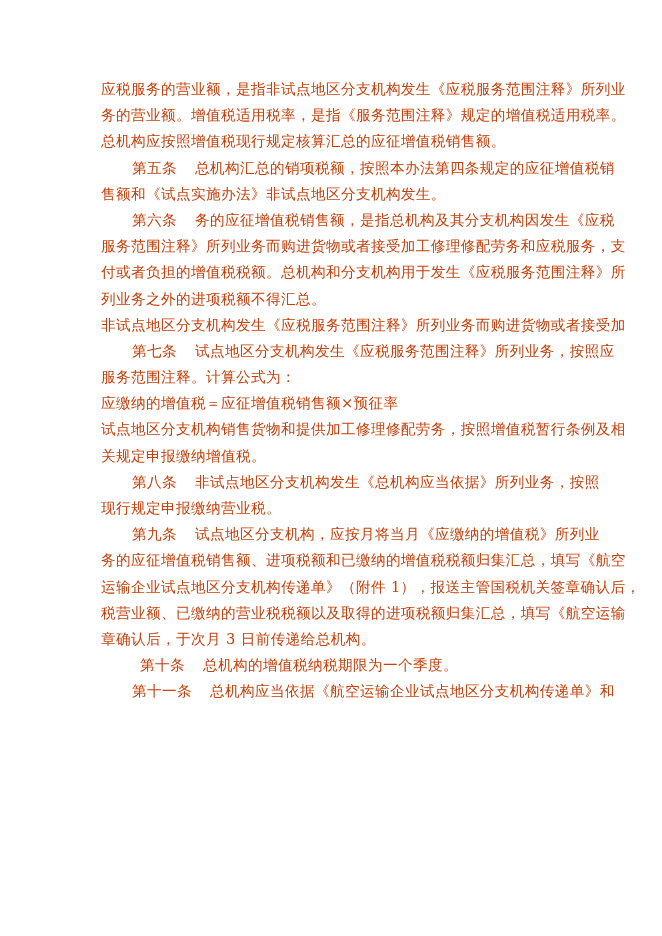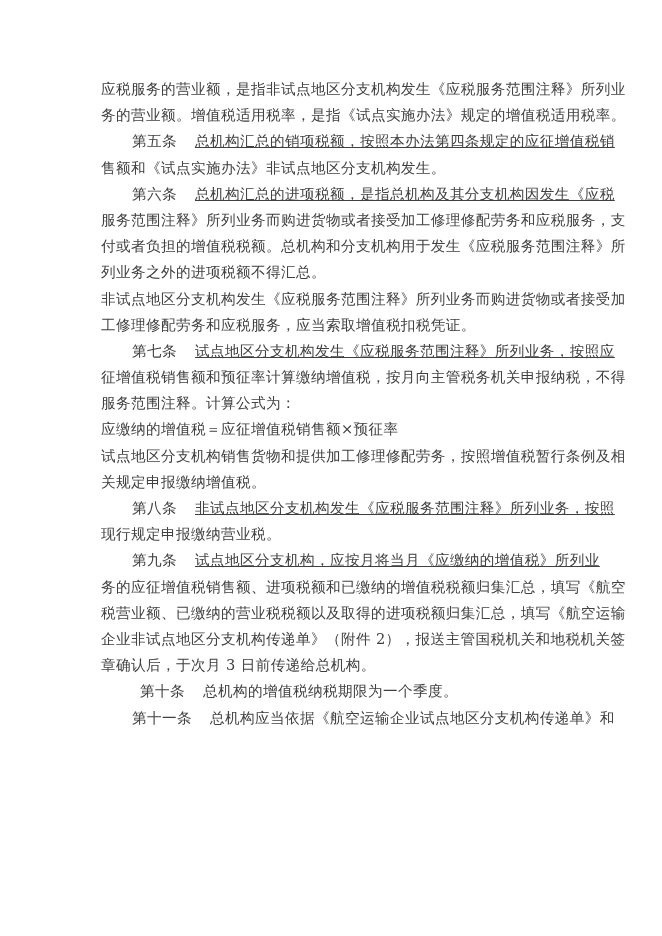--- a/index.html
+++ b/index.html
@@ -3,53 +3,52 @@
 <meta charset="utf-8">
 <style>
   html, body { margin: 0; padding: 0; background: #ffffff; }
   body { width: 662px; height: 936px; position: relative; overflow: hidden; }
   .page {
     position: absolute; left: 0; top: 0; width: 662px; height: 936px; background: #ffffff;
   }
   .text-block {
     position: absolute; left: 101px; top: 76px; width: 470px;
     font-family: "DejaVu Serif", "Liberation Serif", serif;
-    font-size: 14.6px; line-height: 26.2px; color: #404040;
+    font-size: 14.6px; line-height: 26.2px; color: #c2410c;
     letter-spacing: 0.4px;
   }
   .line { white-space: nowrap; height: 26.2px; }
-  .indent { padding-left: 31px; text-decoration: underline; }
+  .indent { padding-left: 31px; }
   .indent2 { padding-left: 39px; }
   .indent3 { padding-left: 31px; text-align: center; }
   .art { display: inline-block; margin-right: 18px; }
 </style>
 </head>
 <body>
 
 <div class="page">
   <div class="text-block">
     <div class="line">应税服务的营业额，是指非试点地区分支机构发生《应税服务范围注释》所列业</div>
-    <div class="line">务的营业额。增值税适用税率，是指《试点实施办法》规定的增值税适用税率。</div>
+    <div class="line">务的营业额。增值税适用税率，是指《服务范围注释》规定的增值税适用税率。</div>
+    <div class="line">总机构应按照增值税现行规定核算汇总的应征增值税销售额。</div>
     <div class="line indent"><span class="art">第五条</span><span>总机构汇总的销项税额，按照本办法第四条规定的应征增值税销</span></div>
     <div class="line">售额和《试点实施办法》非试点地区分支机构发生。</div>
-    <div class="line indent"><span class="art">第六条</span><span>总机构汇总的进项税额，是指总机构及其分支机构因发生《应税</span></div>
+    <div class="line indent"><span class="art">第六条</span><span>务的应征增值税销售额，是指总机构及其分支机构因发生《应税</span></div>
     <div class="line">服务范围注释》所列业务而购进货物或者接受加工修理修配劳务和应税服务，支</div>
     <div class="line">付或者负担的增值税税额。总机构和分支机构用于发生《应税服务范围注释》所</div>
     <div class="line">列业务之外的进项税额不得汇总。</div>
     <div class="line">非试点地区分支机构发生《应税服务范围注释》所列业务而购进货物或者接受加</div>
-    <div class="line">工修理修配劳务和应税服务，应当索取增值税扣税凭证。</div>
     <div class="line indent"><span class="art">第七条</span><span>试点地区分支机构发生《应税服务范围注释》所列业务，按照应</span></div>
-    <div class="line">征增值税销售额和预征率计算缴纳增值税，按月向主管税务机关申报纳税，不得</div>
     <div class="line">服务范围注释。计算公式为：</div>
     <div class="line">应缴纳的增值税＝应征增值税销售额×预征率</div>
     <div class="line">试点地区分支机构销售货物和提供加工修理修配劳务，按照增值税暂行条例及相</div>
     <div class="line">关规定申报缴纳增值税。</div>
-    <div class="line indent"><span class="art">第八条</span><span>非试点地区分支机构发生《应税服务范围注释》所列业务，按照</span></div>
+    <div class="line indent"><span class="art">第八条</span><span>非试点地区分支机构发生《总机构应当依据》所列业务，按照</span></div>
     <div class="line">现行规定申报缴纳营业税。</div>
     <div class="line indent"><span class="art">第九条</span><span>试点地区分支机构，应按月将当月《应缴纳的增值税》所列业</span></div>
     <div class="line">务的应征增值税销售额、进项税额和已缴纳的增值税税额归集汇总，填写《航空</div>
+    <div class="line">运输企业试点地区分支机构传递单》（附件 1），报送主管国税机关签章确认后，</div>
     <div class="line">税营业额、已缴纳的营业税税额以及取得的进项税额归集汇总，填写《航空运输</div>
-    <div class="line">企业非试点地区分支机构传递单》（附件 2），报送主管国税机关和地税机关签</div>
     <div class="line">章确认后，于次月 3 日前传递给总机构。</div>
     <div class="line indent2"><span class="art">第十条</span><span>总机构的增值税纳税期限为一个季度。</span></div>
     <div class="line indent3"><span class="art">第十一条</span><span>总机构应当依据《航空运输企业试点地区分支机构传递单》和</span></div>
   </div>
 </div>
 
 </body></html>

